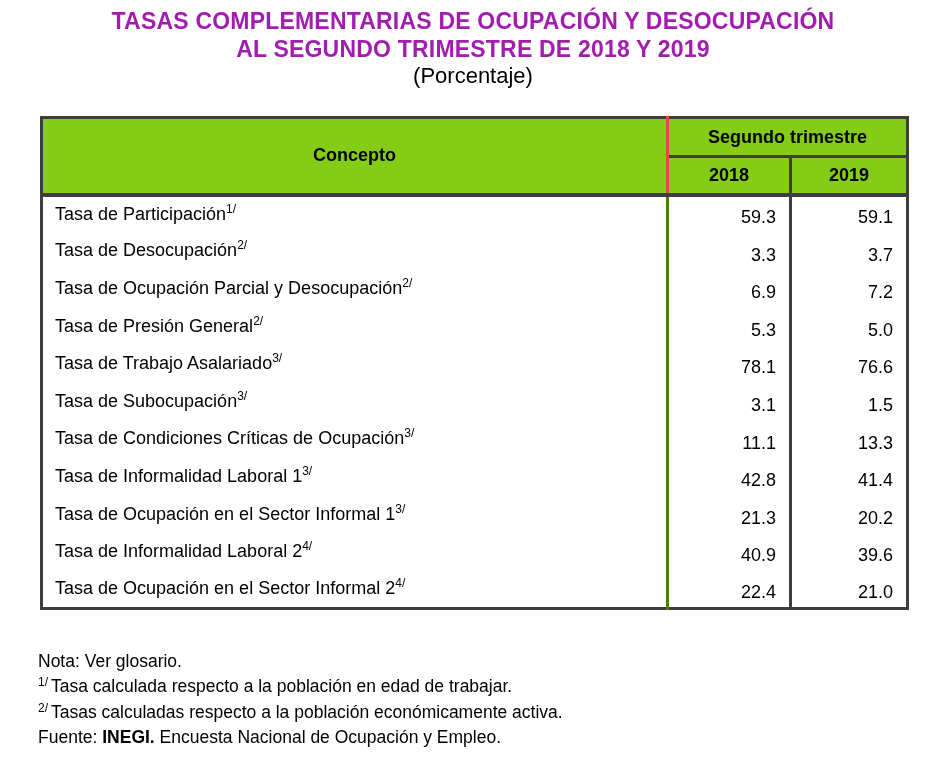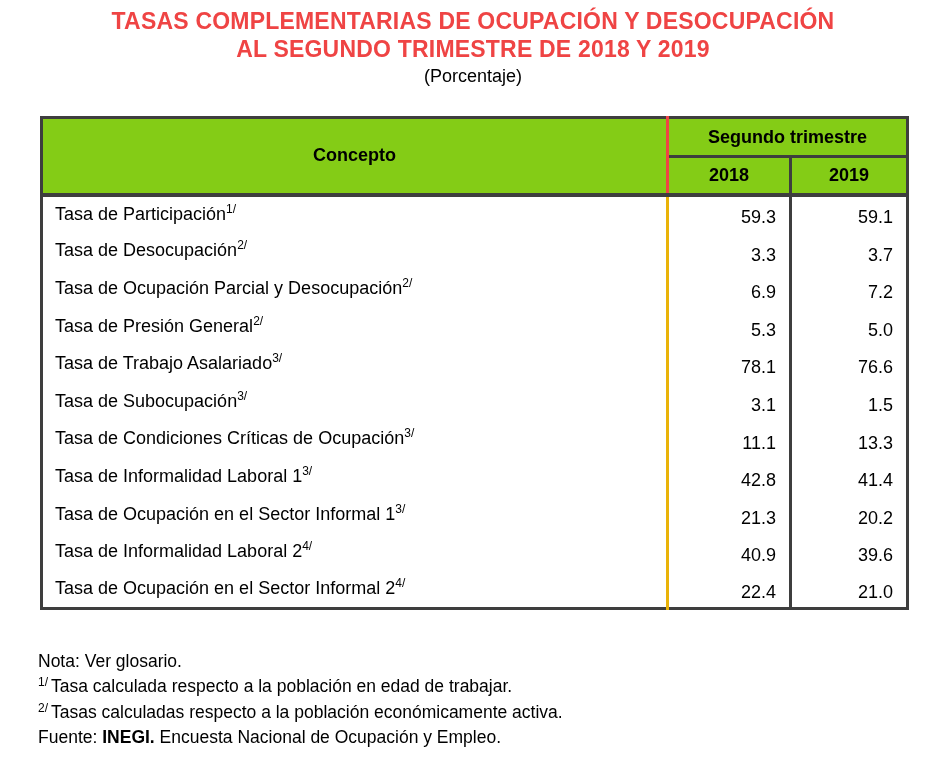--- a/index.html
+++ b/index.html
@@ -15,24 +15,24 @@
   }
   .title-block {
     padding-top: 7px;
     text-align: center;
   }
   .title {
     font-size: 23px;
     font-weight: bold;
     line-height: 28px;
     letter-spacing: 0.2px;
-    color: #ef4444;
+    color: #a21caf;
   }
   .subtitle {
-    font-size: 18px;
+    font-size: 22px;
     font-weight: normal;
     line-height: 24px;
     margin-top: 1px;
   }
   table.main-table {
     position: absolute;
     left: 40px;
     top: 116px;
     width: 866px;
     border-collapse: collapse;
@@ -67,21 +67,21 @@
   thead th.h-concept { border-bottom: 4px solid #3e3e3e; }
 
   tbody td {
     height: 37.6px;
     font-size: 18px;
     background: #ffffff;
   }
   td.c-concept {
     padding-left: 12px;
     vertical-align: middle;
-    border-right: 3px solid #eab308;
+    border-right: 3px solid #4d7c0f;
     white-space: nowrap;
   }
   td.c-num {
     text-align: right;
     padding-right: 13px;
     padding-bottom: 4px;
     vertical-align: bottom;
     white-space: nowrap;
   }
   td.c-num.y2018 { border-right: 3px solid #3e3e3e; }

